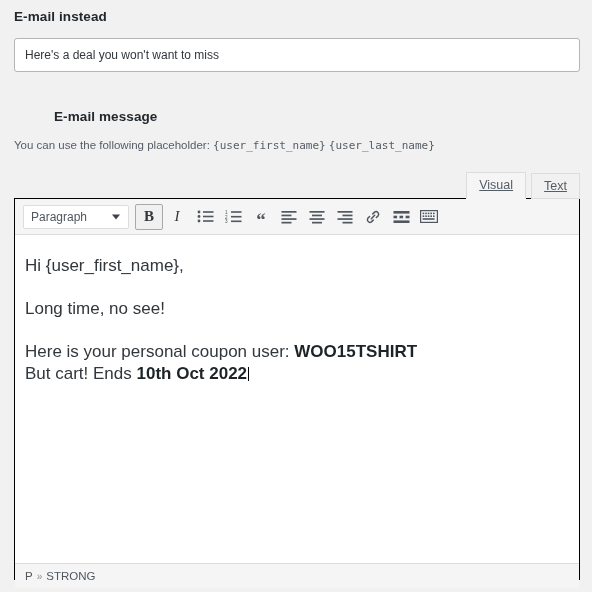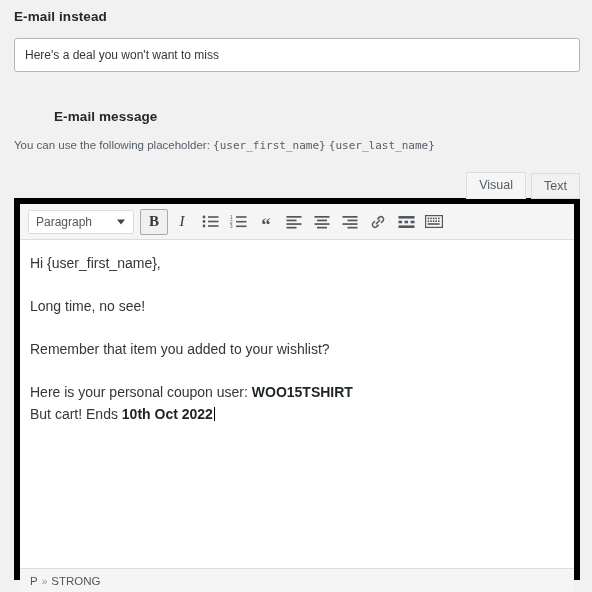--- a/index.html
+++ b/index.html
@@ -78,38 +78,39 @@
     height: 26px;
     line-height: 24px;
     padding: 0 12px;
     font-size: 12.5px;
     color: #555d66;
     border: 1px solid #dcdcdc;
     background: #f1f1f1;
     margin-left: 5px;
     position: relative;
     top: 0;
+    text-decoration: underline;
   }
   .tab.active {
     background: #f5f5f5;
     border-bottom-color: #f5f5f5;
     color: #555d66;
     height: 27px;
     line-height: 25px;
   }
 
   
   .editor {
     position: absolute;
     left: 14px;
     top: 198px;
     width: 566px;
     height: 382px;
     box-sizing: border-box;
-    border: 6px solid #000000;
+    border: 1px solid #000000;
     background: #ffffff;
     z-index: 1;
   }
 
   .toolbar {
     box-sizing: border-box;
     height: 36px;
     background: #f5f5f5;
     border-bottom: 1px solid #dcdcdc;
     display: flex;
@@ -186,23 +187,23 @@
 
   
   .doc {
     box-sizing: border-box;
     height: 328px;
     padding: 12px 16px 0 10px;
     background: #fff;
     overflow: hidden;
   }
   .doc p {
-    margin: 0 0 21px 0;
+    margin: 8px 0 21px 0;
     font-family: "Liberation Sans", sans-serif;
-    font-size: 14px;
+    font-size: 17px;
     line-height: 22px;
     color: #32373c;
   }
   .doc strong { font-weight: bold; color: #1d2327; }
 
   .caret-bar {
     display: inline-block;
     width: 1px;
     height: 14px;
     background: #000;
@@ -364,21 +365,20 @@
             <rect x="2.6" y="8.2" width="12" height="1.6" fill="#50575e"></rect>
           </svg>
         </span>
       </div>
 
     </div>
 
     <div class="doc">
       <p>Hi {user_first_name},</p>
       <p>Long time, no see!</p>
-      <p>Remember that item you added to your wishlist?</p>
       <p>
         <span>Here is your personal coupon user: </span><strong>WOO15TSHIRT</strong><br>
         <span>But cart! Ends </span><strong>10th Oct 2022</strong><span class="caret-bar"></span>
       </p>
     </div>
 
     <div class="statusbar">
       <span>P</span>
       <span class="sep">»</span>
       <span>STRONG</span>

